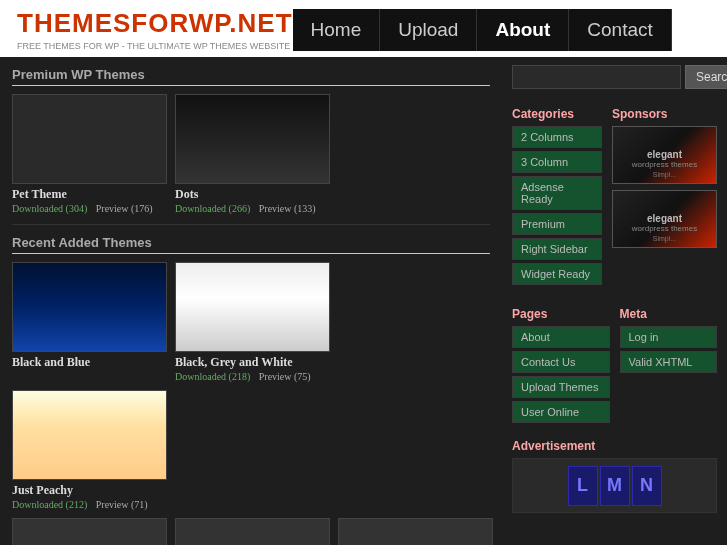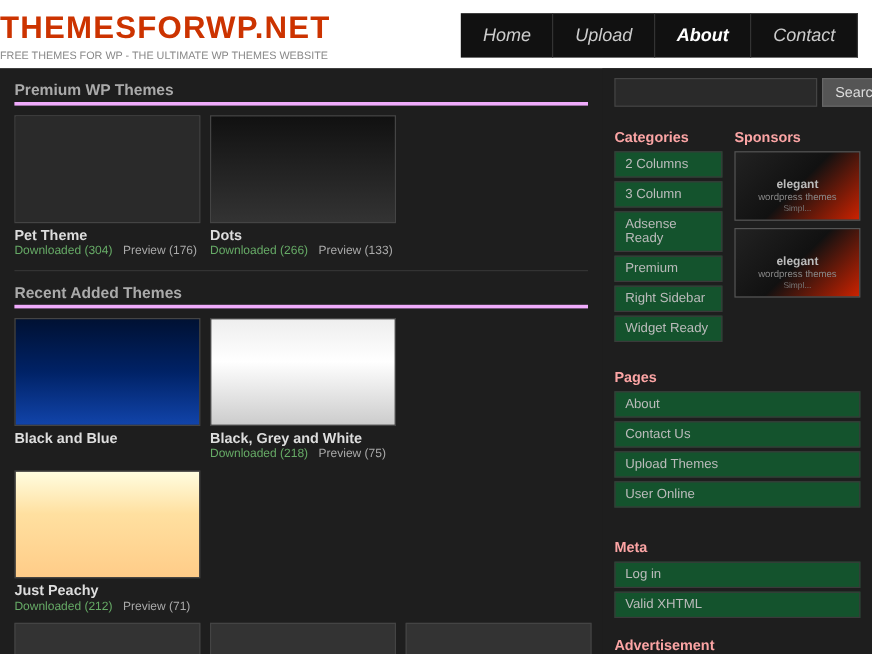--- a/index.html
+++ b/index.html
@@ -1,39 +1,39 @@
 <!DOCTYPE html>
 <html><head>
   <meta charset="utf-8">
   <style>
     * { margin: 0; padding: 0; box-sizing: border-box; }
     body { font-family: Arial, sans-serif; font-size: 12px; background: #1a1a1a; color: #ccc; width: 727px; min-height: 545px; overflow: hidden; }
 
     
-    #header { background: #fff; padding: 8px 12px 6px 0; display: flex; align-items: center; justify-content: space-between; }
+    #header { background: #fff; padding: 8px 12px 6px 17px; display: flex; align-items: center; justify-content: flex-start; }
     #logo-area {}
     #logo-text { font-size: 26px; font-weight: bold; color: #222; letter-spacing: 1px; }
     #logo-text span { color: #cc3300; }
     #tagline { font-size: 9px; color: #888; margin-top: 2px; }
 
     
     #nav { background: #111; display: flex; align-items: stretch; }
-    #nav a { color: #ccc; text-decoration: none; padding: 10px 18px; font-size: 15px; display: inline-block; border-right: 1px solid #333; font-style: italic; }
+    #nav a { color: #ccc; text-decoration: none; padding: 10px 18px; font-size: 19px; display: inline-block; border-right: 1px solid #333; }
 
     
     #main { display: flex; background: #1e1e1e; }
     #content { flex: 1; padding: 10px 12px; min-width: 0; }
     #sidebar { width: 225px; min-width: 225px; padding: 8px 10px; background: #1e1e1e; }
 
     
-    .section-title { color: #aaa; font-size: 13px; font-weight: bold; margin-bottom: 8px; padding-bottom: 3px; border-bottom: 3px solid #f0abfc; }
+    .section-title { color: #aaa; font-size: 13px; font-weight: bold; margin-bottom: 8px; padding-bottom: 3px; border-bottom: 1px solid #f0abfc; }
 
     
     .theme-grid { display: flex; flex-wrap: wrap; gap: 8px; margin-bottom: 10px; }
-    .theme-item { width: 155px; }
+    .theme-item { width: 155px; font-family: Liberation Serif, serif; }
     .theme-thumb { width: 155px; height: 90px; background: #333; border: 1px solid #444; overflow: hidden; position: relative; }
     .theme-thumb-inner { width: 100%; height: 100%; background: #2a2a2a; }
     .theme-name { font-size: 12px; color: #ddd; margin-top: 3px; font-weight: bold; }
     .theme-links { font-size: 10px; margin-top: 1px; }
     .theme-links .download { color: #6a6; }
     .theme-links .preview { color: #aaa; margin-left: 6px; }
 
     
     .divider { border: none; border-top: 1px solid #333; margin: 10px 0; }
 
@@ -51,21 +51,21 @@
     
     .sponsors-area { display: flex; flex-direction: column; gap: 6px; }
     .sponsor-box { width: 110px; height: 60px; background: #333; border: 1px solid #444; display: flex; align-items: center; justify-content: center; overflow: hidden; }
     .sponsor-inner { text-align: center; margin-top: 16px; }
 
     
     .sidebar-two-col { display: flex; gap: 10px; margin-bottom: 6px; }
     .sidebar-col { flex: 1; }
 
     
-    .pages-meta-row { display: flex; gap: 10px; margin-top: 6px; flex-direction: column; }
+    .pages-meta-row { display: flex; gap: 10px; margin-top: 6px; }
 
     
     .ad-area { margin-top: 8px; }
     .ad-placeholder { width: 100%; height: 55px; background: #2a2a2a; border: 1px solid #333; display: flex; align-items: center; justify-content: center; }
     .ad-letters { display: flex; gap: 2px; }
     .ad-letter { width: 30px; height: 40px; background: #1a1a6a; border: 1px solid #2a2aaa; display: flex; align-items: center; justify-content: center; color: #7777ff; font-weight: bold; font-size: 18px; }
 
     
     .thumb-pet { background: linear-gradient(180deg, #1a3a1a 0%, #2a5a2a 40%, #eee 40%, #fff 100%); }
     .thumb-dots { background: linear-gradient(180deg, #111 0%, #222 50%, #333 100%); }

